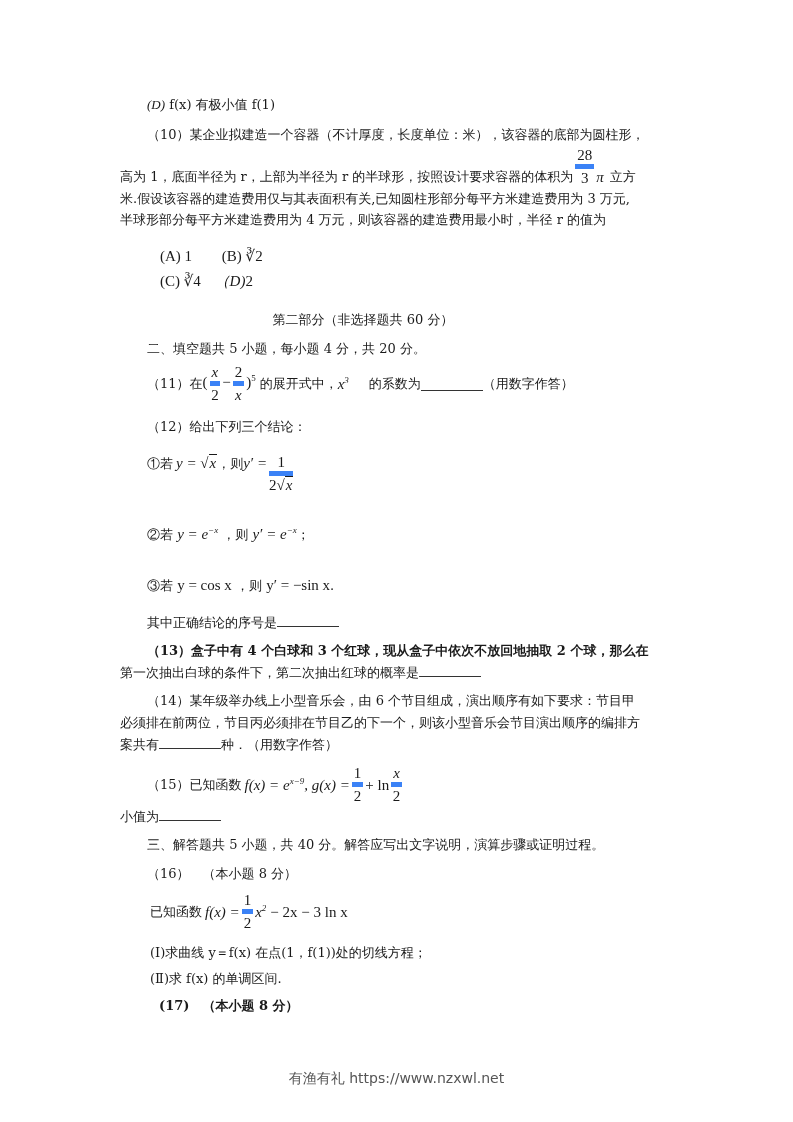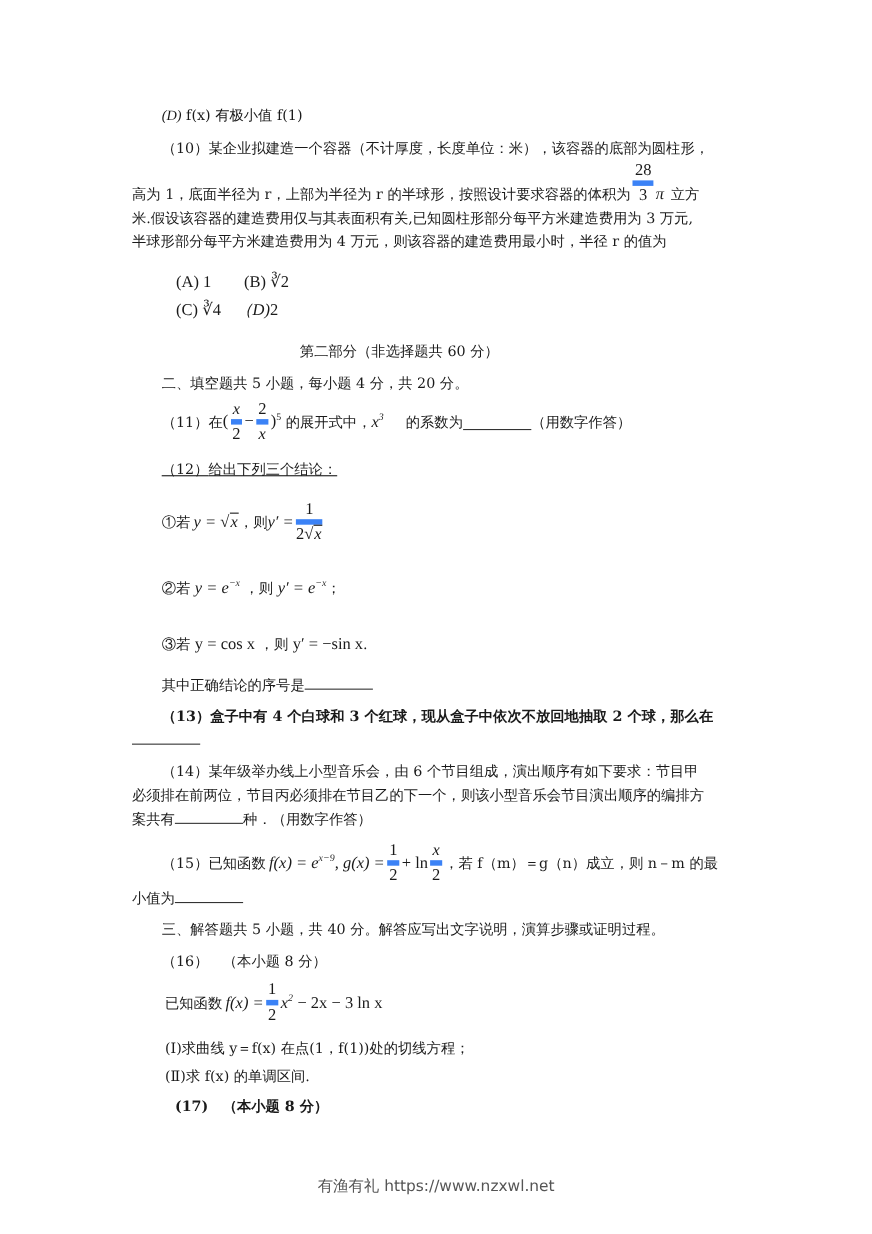--- a/index.html
+++ b/index.html
@@ -56,24 +56,24 @@
   <span>（11）</span>
   <span>在</span>
   <span class="m">(<span class="frac"><span class="num it">x</span><span class="den">2</span></span>−<span class="frac"><span class="num">2</span><span class="den it">x</span></span>)<sup>5</sup></span>
   <span style="margin-left:4px">的展开式中，</span>
   <span class="it m"><span>x</span><sup>3</sup></span>
   <span style="margin-left:20px">的系数为</span>
   <span class="blank"></span>
   <span>（用数字作答）</span>
 </div>
 
-<div class="abs" style="left:147px;top:418px;text-decoration:underline;">
+<div class="abs" style="left:147px;top:418px;">
   <span>（12）</span><span>给出下列三个结论：</span>
 </div>
-<div class="abs" style="left:147px;top:455px;height:40px;display:flex;align-items:center;">
+<div class="abs" style="left:147px;top:455px;height:40px;display:flex;align-items:flex-start;">
   <span>①若</span>
   <span class="m it" style="margin-left:3px">y = √<span class="sqrt">x</span></span>
   <span>，则</span>
   <span class="m it">y′ =</span>
   <span class="frac m">
       <span class="num">1</span>
       <span class="den">2√<span class="sqrt it">x</span></span>
     </span>
 </div>
 <div class="abs" style="left:147px;top:526px;">
@@ -89,21 +89,21 @@
   <span class="m">y′ = −sin x</span><span>.</span>
 </div>
 <div class="abs" style="left:147px;top:614px;">
   <span>其中正确结论的序号是</span><span class="blank"></span>
 </div>
 
 <div class="abs" style="left:147px;top:642px;font-weight:bold;">
   <span>（13）</span><span>盒子中有 4 个白球和 3 个红球，现从盒子中依次不放回地抽取 2 个球，那么在</span>
 </div>
 <div class="abs" style="left:120px;top:664px;">
-  <span class="blank"></span>
+  <span>第一次抽出白球的条件下，第二次抽出红球的概率是</span><span class="blank"></span>
 </div>
 
 <div class="abs" style="left:147px;top:692px;">
   <span>（14）</span><span>某年级举办线上小型音乐会，由 6 个节目组成，演出顺序有如下要求：节目甲</span>
 </div>
 <div class="abs" style="left:120px;top:714px;">必须排在前两位，节目丙必须排在节目乙的下一个，则该小型音乐会节目演出顺序的编排方</div>
 <div class="abs" style="left:120px;top:736px;">
   <span>案共有</span><span class="blank"></span><span>种．（用数字作答）</span>
 </div>
 
@@ -114,21 +114,20 @@
   <span class="m it">, g(x) =</span>
   <span class="frac m">
       <span class="num">1</span>
       <span class="den">2</span>
     </span>
   <span class="m">+ ln</span>
   <span class="frac m">
       <span class="num it">x</span>
       <span class="den">2</span>
     </span>
-  <span>，若 f（m）＝g（n）成立，则 n－m 的最</span>
 </div>
 <div class="abs" style="left:120px;top:808px;">
   <span>小值为</span><span class="blank"></span>
 </div>
 
 <div class="abs" style="left:147px;top:836px;">三、解答题共 5 小题，共 40 分。解答应写出文字说明，演算步骤或证明过程。</div>
 
 <div class="abs" style="left:147px;top:865px;">（16）　（本小题 8 分）</div>
 <div class="abs" style="left:150px;top:892px;height:40px;display:flex;align-items:center;">
   <span>已知函数</span>

